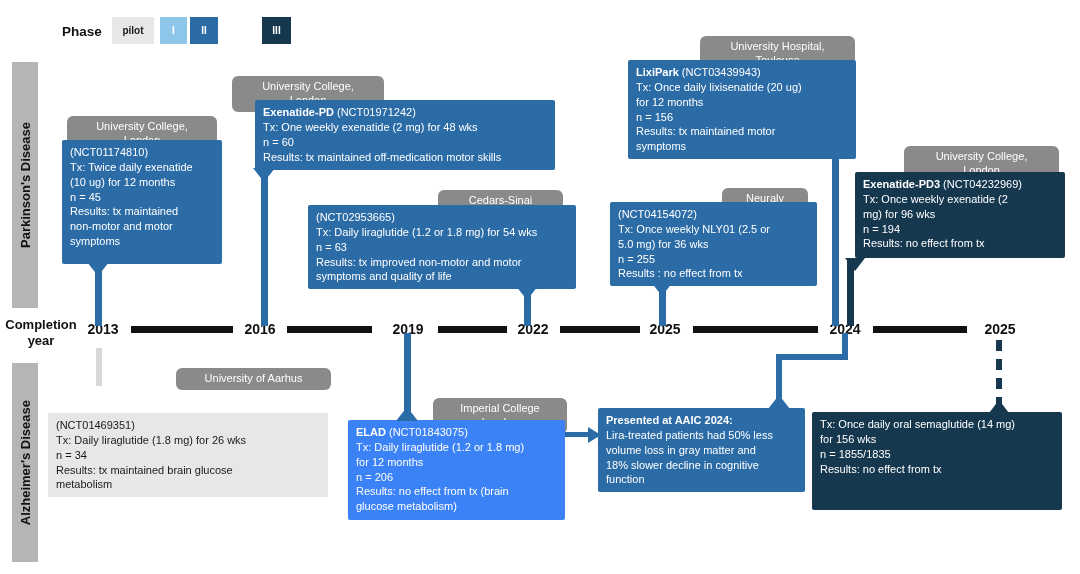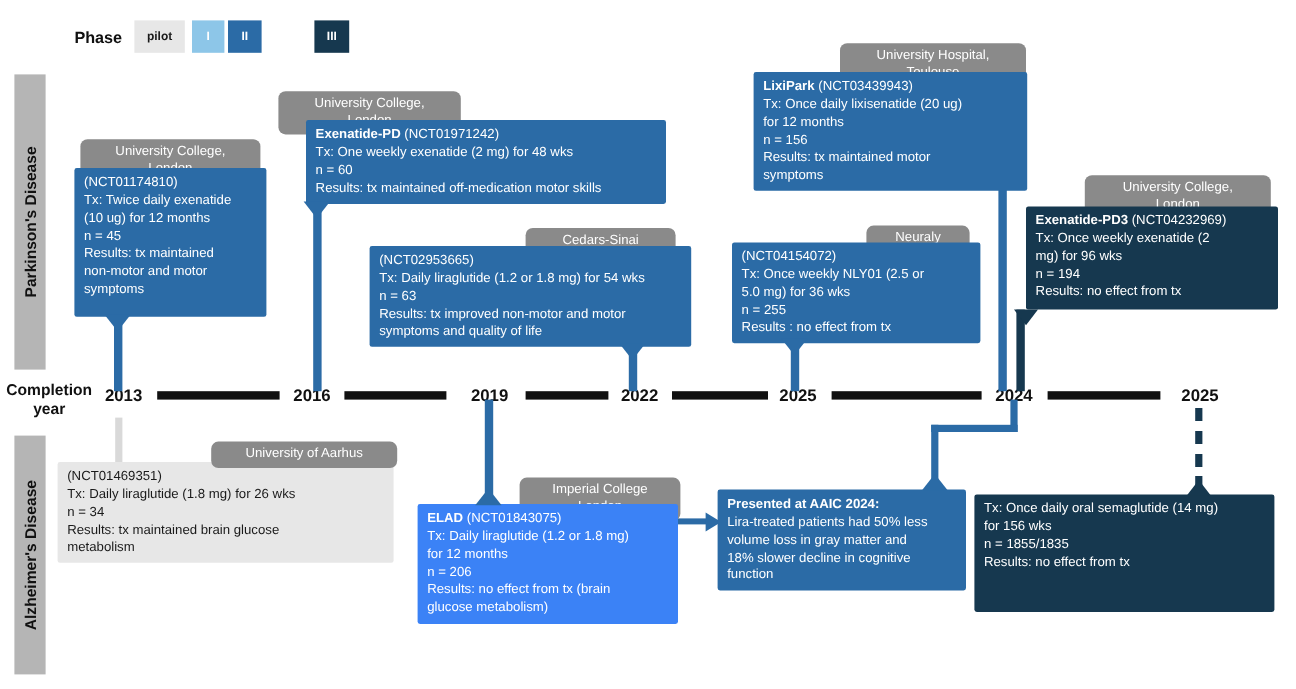--- a/index.html
+++ b/index.html
@@ -34,21 +34,21 @@
   .tri-right-blue { border-top:8px solid transparent; border-bottom:8px solid transparent; border-left:13px solid #2b6ba6; }
 
   
   .tab { position:absolute; background:#8a8a8a; color:#fff; font-size:11px; text-align:center; white-space:pre-line; line-height:1.25; padding:4px 6px; border-radius:6px; }
 
   
   .callout { position:absolute; color:#fff; font-size:11px; line-height:1.35; padding:5px 8px; border-radius:2px; }
   .callout .body { white-space:pre-line; }
   .callout .t1 { white-space:pre-line; }
   .callout .t1 b { font-weight:bold; }
-  .callout.pilot-box { color:#1a1a1a; }
+  .callout.pilot-box { color:#1a1a1a;margin-top:28px; }
 </style>
 </head>
 <body>
 
 <div id="stage">
 
   <div class="rail" style="left:12px;top:62px;height:246px">
     <span>Parkinson's Disease</span>
   </div>
   <div class="rail" style="left:12px;top:363px;height:199px">

